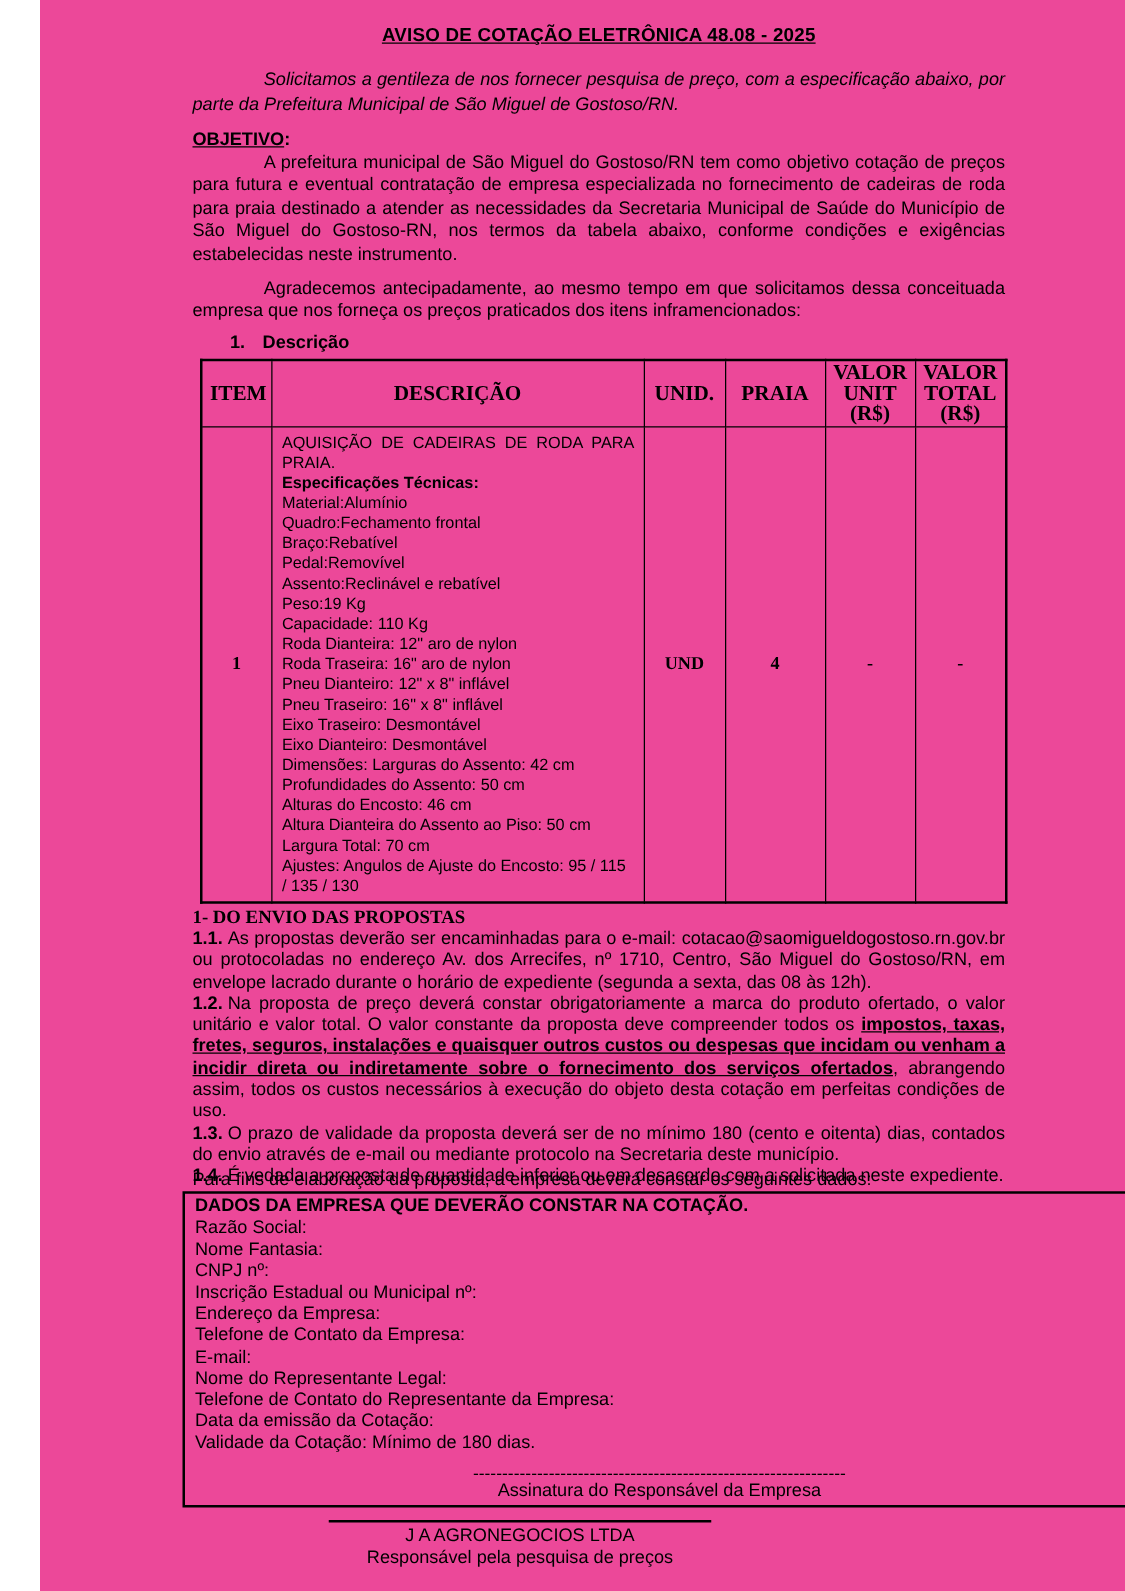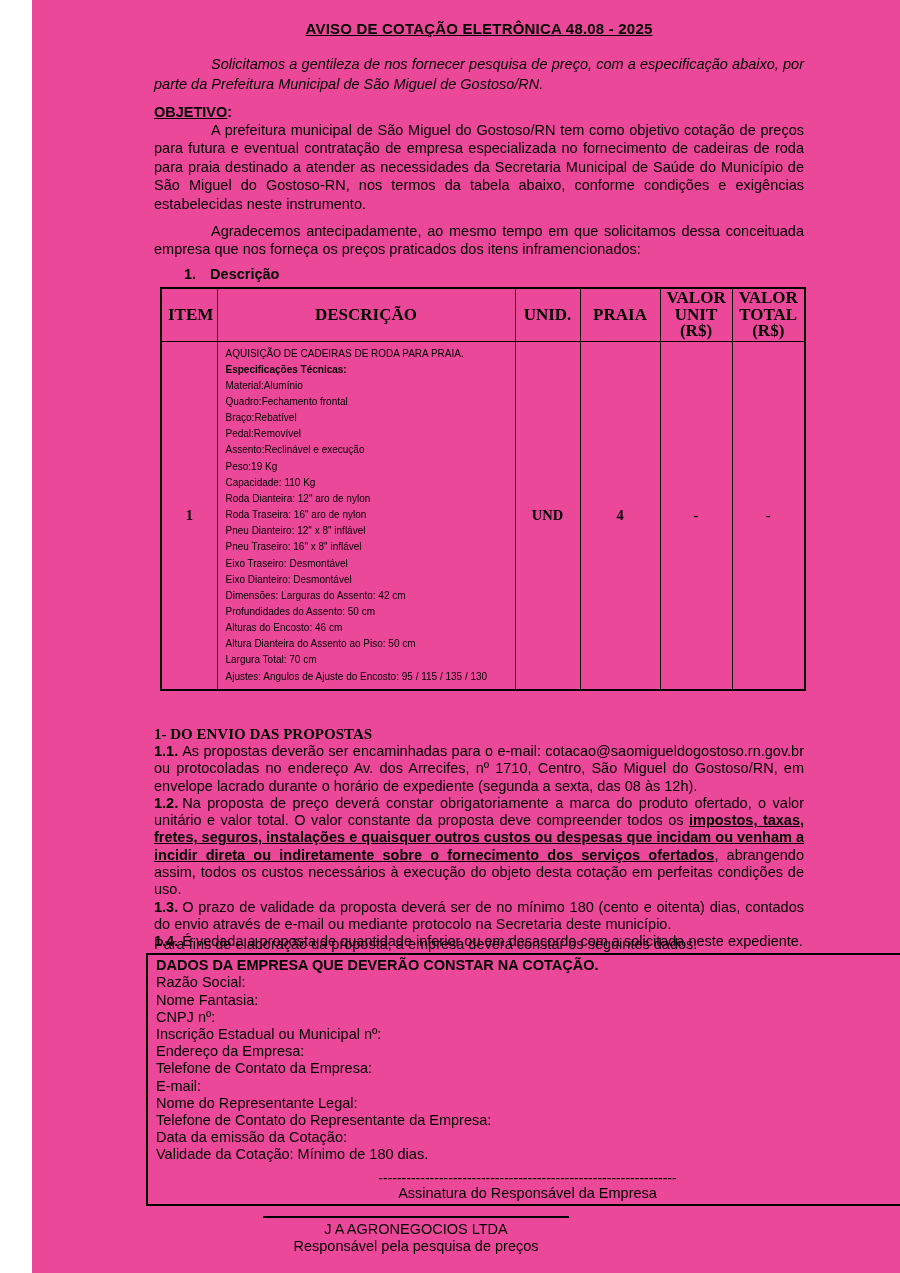--- a/index.html
+++ b/index.html
@@ -47,21 +47,21 @@
     padding:1px 6px; text-align:center; vertical-align:middle;
   }
   col.c1 { width:56px; } col.c2 { width:298px; } col.c3 { width:65px; }
   col.c4 { width:80px; } col.c5 { width:72px; } col.c6 { width:73px; }
   td.c-mid {
     font-family:"Liberation Serif","DejaVu Serif",serif;
     font-weight:700; font-size:14.5px;
     text-align:center; vertical-align:middle;
   }
   td.c-desc {
-    font-size:10px; line-height:16.15px;
+    font-size:13px; line-height:16.15px;
     padding:4px 7px 4px 8px; vertical-align:top;
   }
   .desc-title { text-align:justify; }
   .specs-heading { font-weight:700; }
 
   .envio { top:725px; }
   .envio-heading {
     font-family:"Liberation Serif","DejaVu Serif",serif;
     font-weight:700; font-size:15px; line-height:18px;
   }
@@ -126,21 +126,21 @@
       <tr>
         <td class="c-mid">1</td>
         <td class="c-desc">
           <div class="desc-title">AQUISIÇÃO DE CADEIRAS DE RODA PARA PRAIA.</div>
           <div class="specs-heading">Especificações Técnicas:</div>
           <div>
               <div class="spec-line">Material:Alumínio</div>
               <div class="spec-line">Quadro:Fechamento frontal</div>
               <div class="spec-line">Braço:Rebatível</div>
               <div class="spec-line">Pedal:Removível</div>
-              <div class="spec-line">Assento:Reclinável e execução</div>
+              <div class="spec-line">Assento:Reclinável e rebatível</div>
               <div class="spec-line">Peso:19 Kg</div>
               <div class="spec-line">Capacidade: 110 Kg</div>
               <div class="spec-line">Roda Dianteira: 12" aro de nylon</div>
               <div class="spec-line">Roda Traseira: 16" aro de nylon</div>
               <div class="spec-line">Pneu Dianteiro: 12" x 8" inflável</div>
               <div class="spec-line">Pneu Traseiro: 16" x 8" inflável</div>
               <div class="spec-line">Eixo Traseiro: Desmontável</div>
               <div class="spec-line">Eixo Dianteiro: Desmontável</div>
               <div class="spec-line">Dimensões: Larguras do Assento: 42 cm</div>
               <div class="spec-line">Profundidades do Assento: 50 cm</div>

